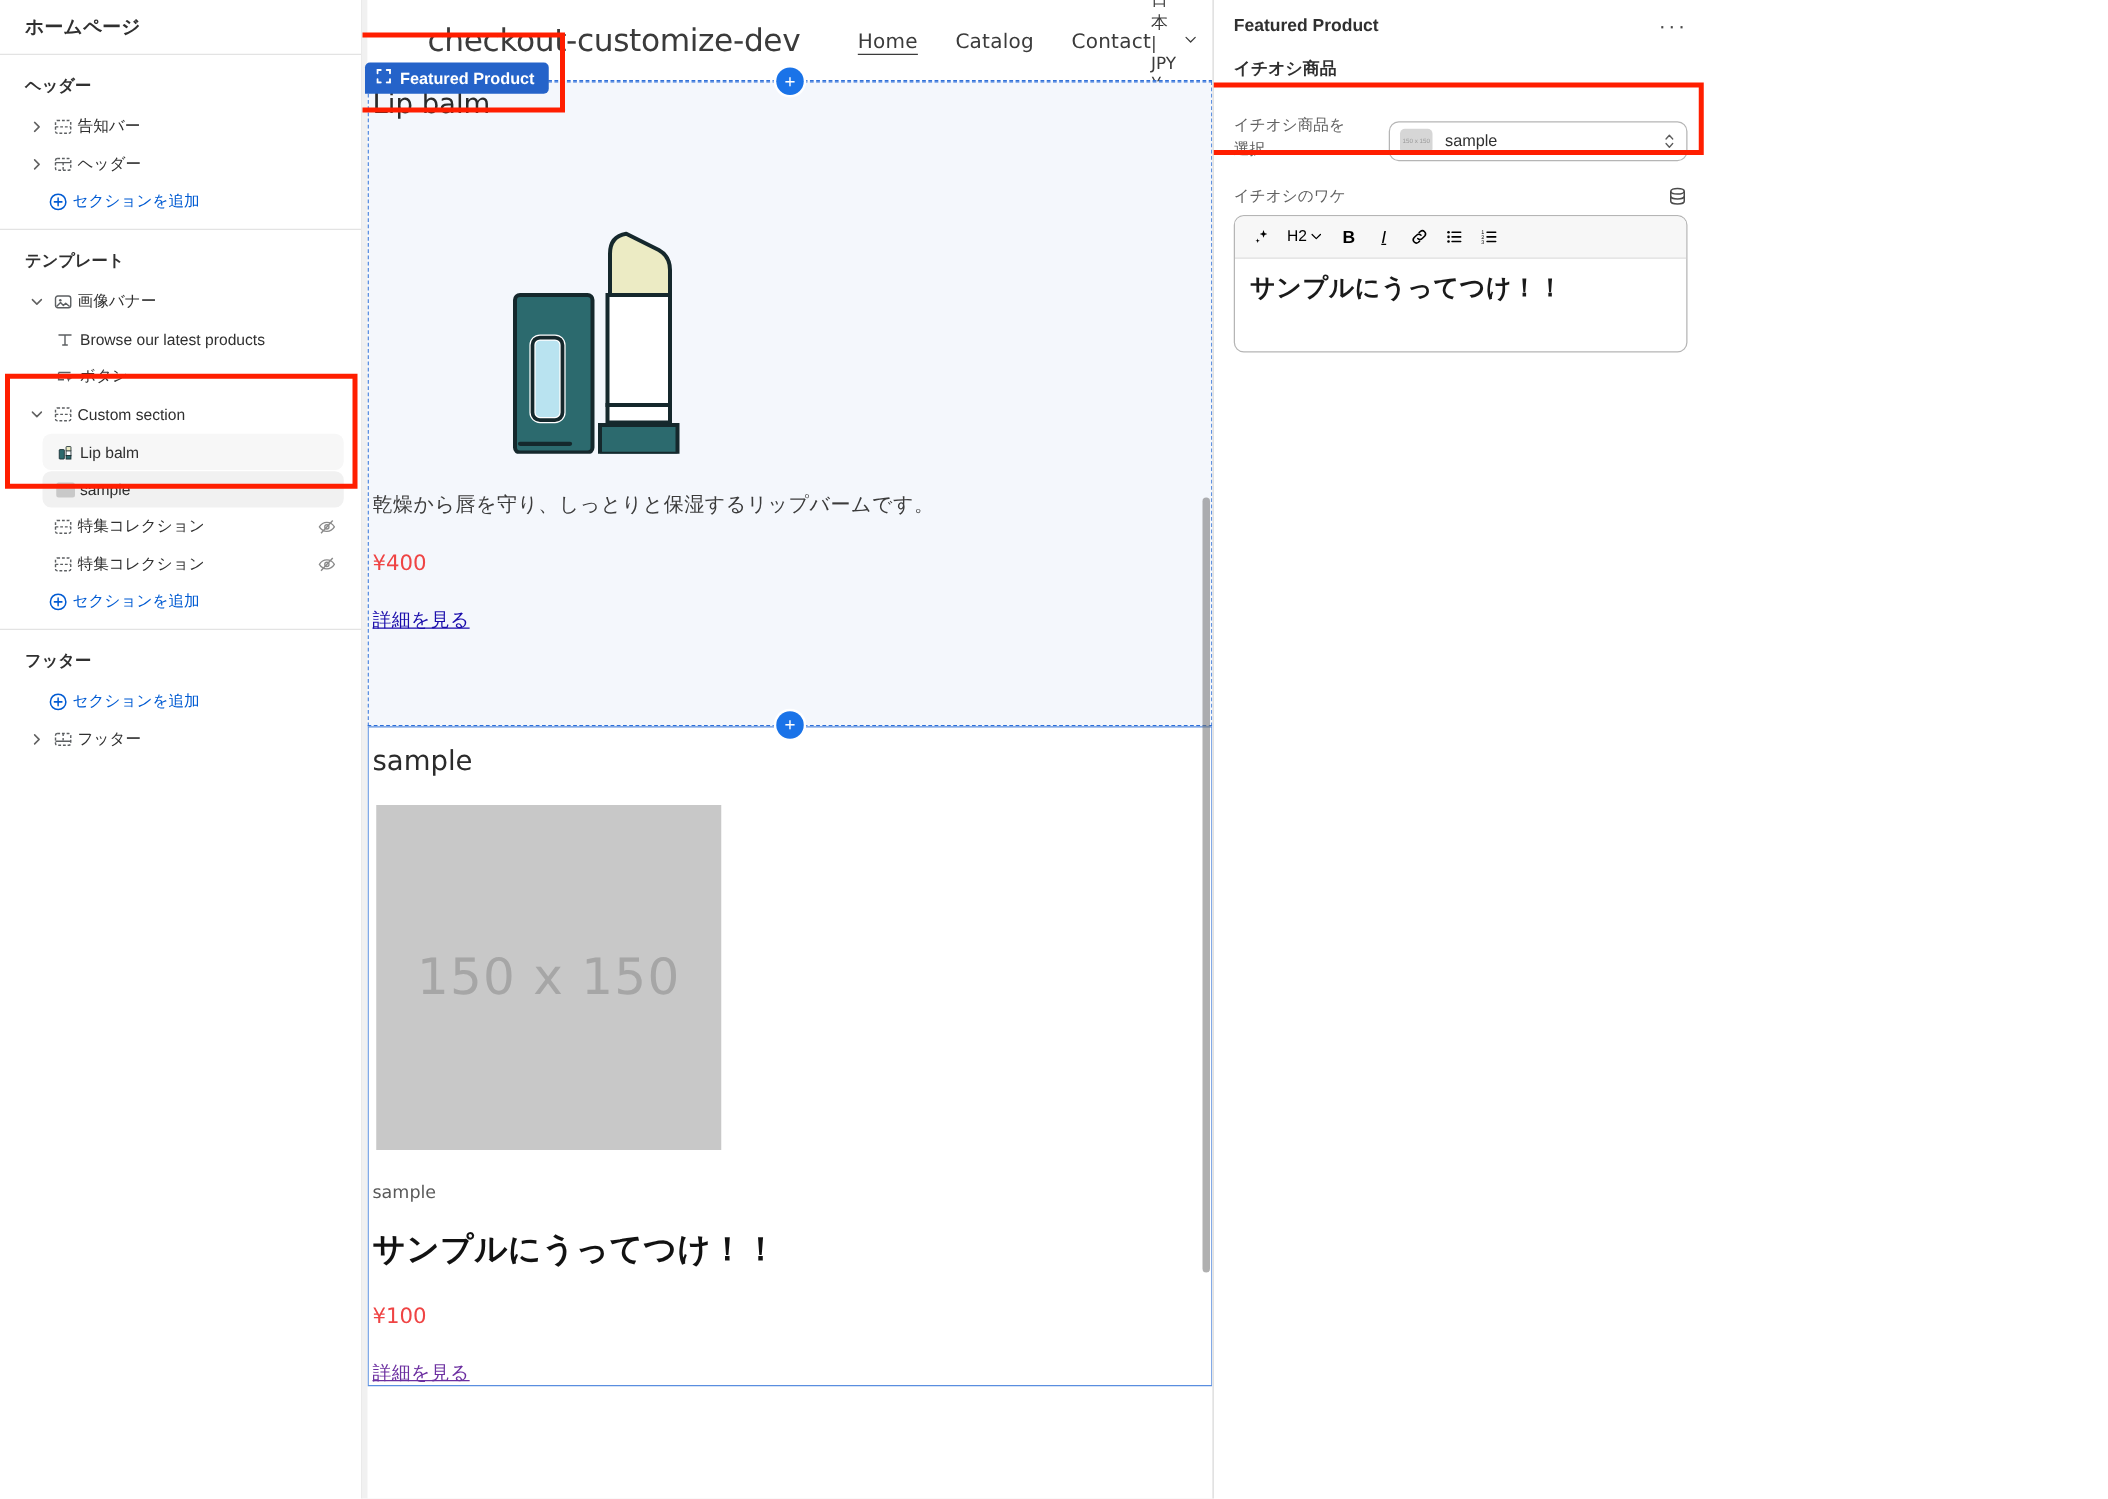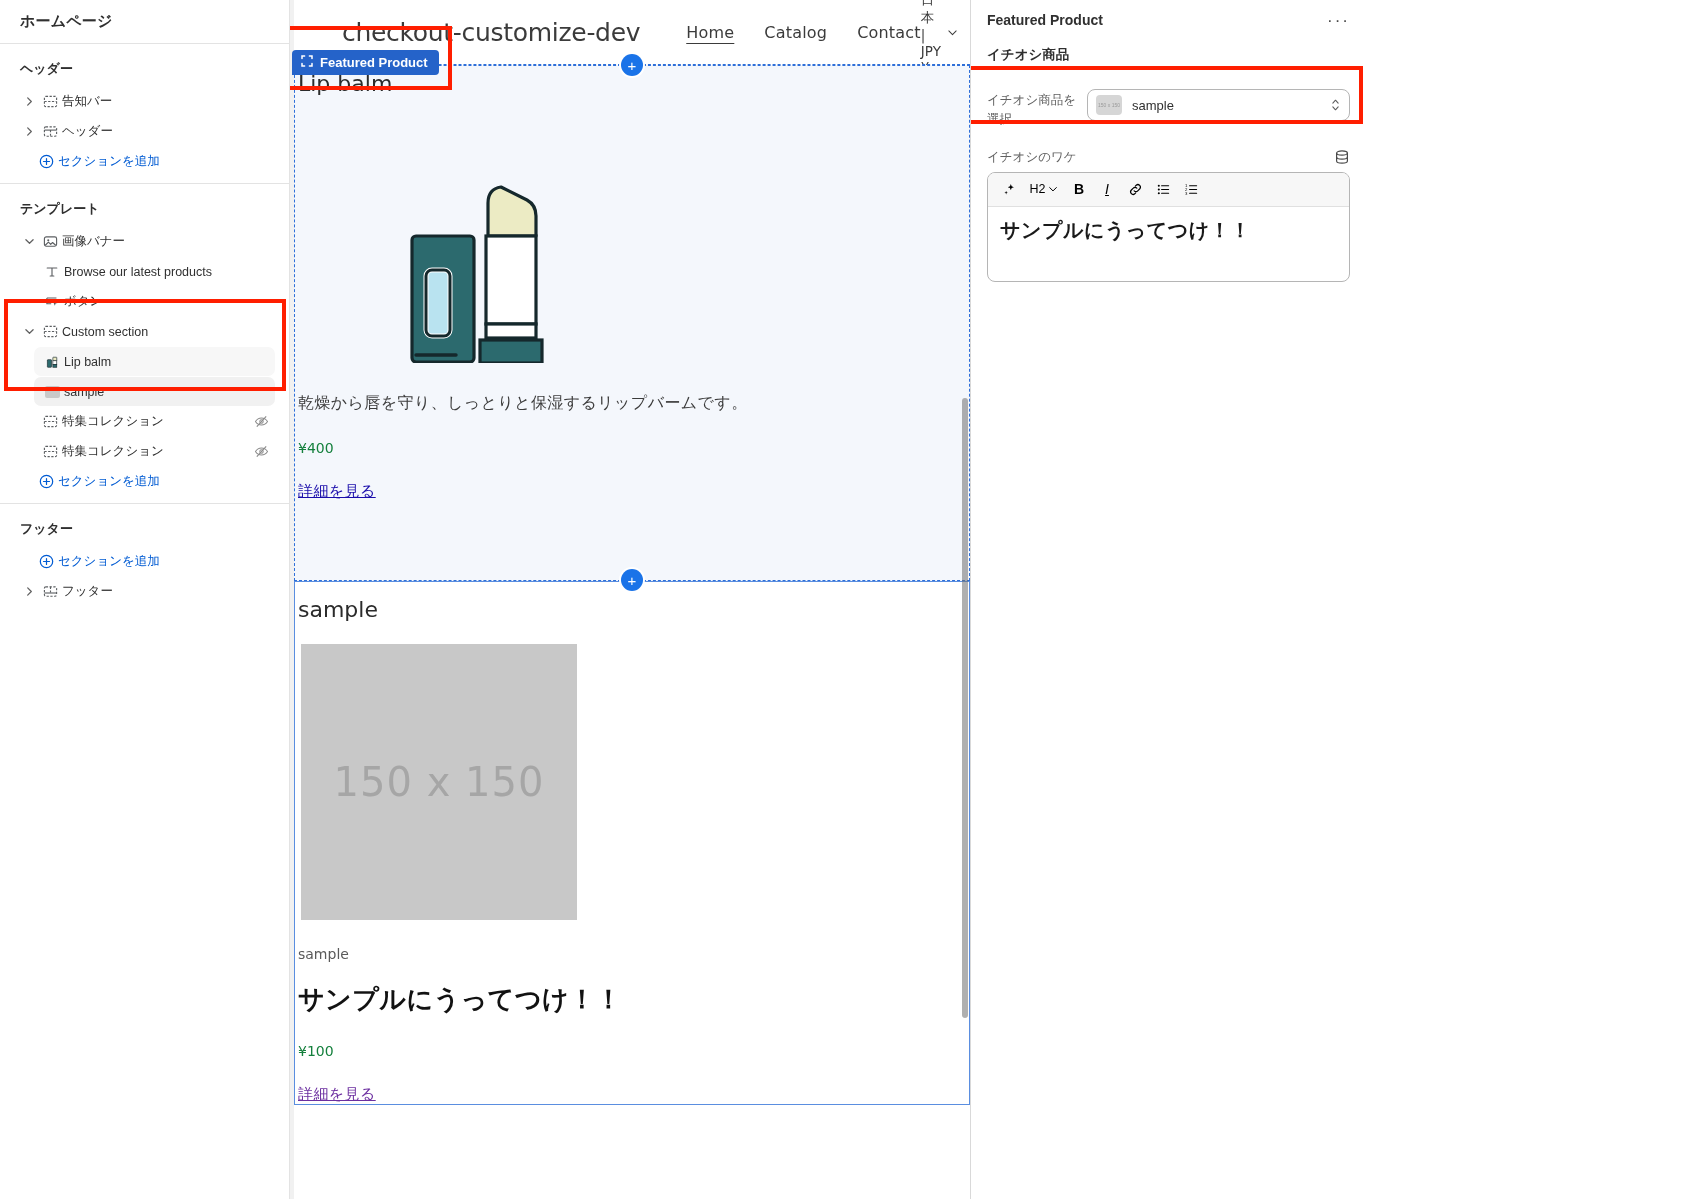--- a/index.html
+++ b/index.html
@@ -125,21 +125,21 @@
   .prod-desc {
     font-family: "DejaVu Sans", sans-serif;
     font-size: 16px; color: #3b3b3b; margin-top: 26px; letter-spacing: .4px;
   }
   .prod-h2 {
     font-family: "DejaVu Sans", sans-serif;
     font-weight: 700; font-size: 26px; color: #121212; margin-top: 20px; letter-spacing: .5px;
   }
   .prod-price {
     font-family: "DejaVu Sans", sans-serif;
-    font-size: 14px; color: #15803d; margin-top: 26px;
+    font-size: 17px; color: #ef4444; margin-top: 26px;
   }
   .prod-link {
     font-family: "DejaVu Sans", sans-serif;
     font-size: 15px; color: #1a0dab; text-decoration: underline; margin-top: 26px; display:inline-block;
     letter-spacing: .4px;
   }
   .prod-link.visited { color: #6c2fa0; }
   .prod-cap {
     font-family: "DejaVu Sans", sans-serif;
     font-size: 14px; color: #5a5a5a; margin-top: 26px;
@@ -175,21 +175,21 @@
     width: 396px; flex: 0 0 396px; height: 1199px;
     background: #fff; border-left: 1px solid #d9d9d9;
     position: relative; overflow: hidden;
   }
   .rp-head {
     display: flex; align-items: center; height: 40px; padding: 0 16px 0 16px;
   }
   .rp-title { font-size: 14px; font-weight: 700; color: #303030; }
   .rp-dots { margin-left: auto; color: #4a4a4a; font-size: 17px; letter-spacing: 2px; cursor: pointer; line-height: 1;}
   .rp-sub { font-size: 13.5px; font-weight: 700; color: #303030; padding: 6px 16px 10px 16px; }
-  .rp-field { display: flex; align-items: center; padding: 8px 16px 10px 16px; gap: 4px; }
+  .rp-field { display: flex; align-items: flex-end; padding: 8px 16px 10px 16px; gap: 28px; }
   .rp-flabel { font-size: 12.5px; color: #616161; width: 96px; flex: 0 0 96px; line-height: 1.5; padding-top: 9px;}
   .rp-select {
     flex: 1 1 auto; height: 32px; border: 1px solid #b5b5b5; border-radius: 8px;
     display: flex; align-items: center; padding: 0 8px; gap: 10px; cursor: pointer;
     background: #fff;
   }
   .rp-thumb {
     width: 26px; height: 20px; border-radius: 4px; background: #d6d6d6; flex: 0 0 26px;
     display:flex; align-items:center; justify-content:center; font-size: 5px; color:#9a9a9a;
   }

